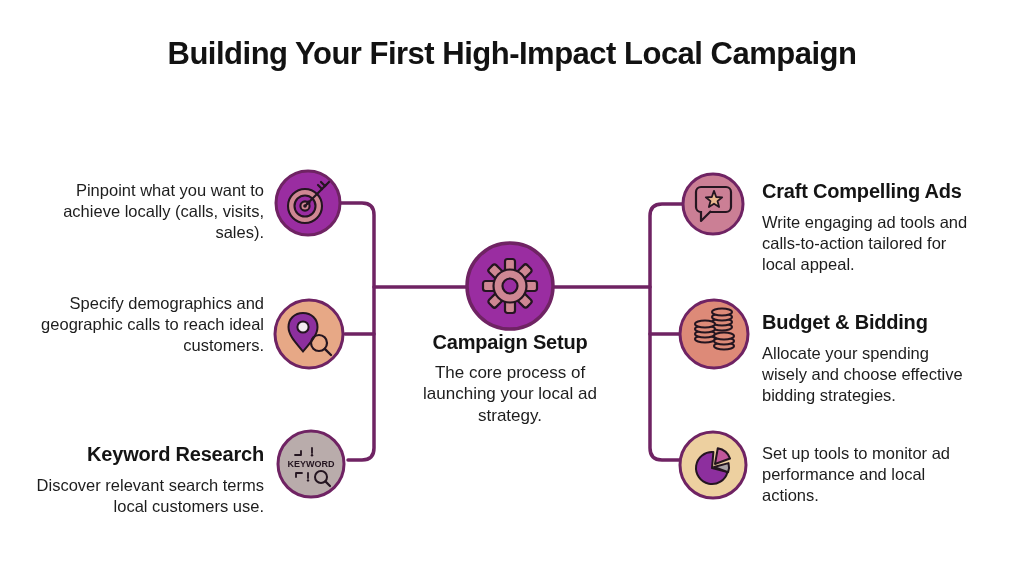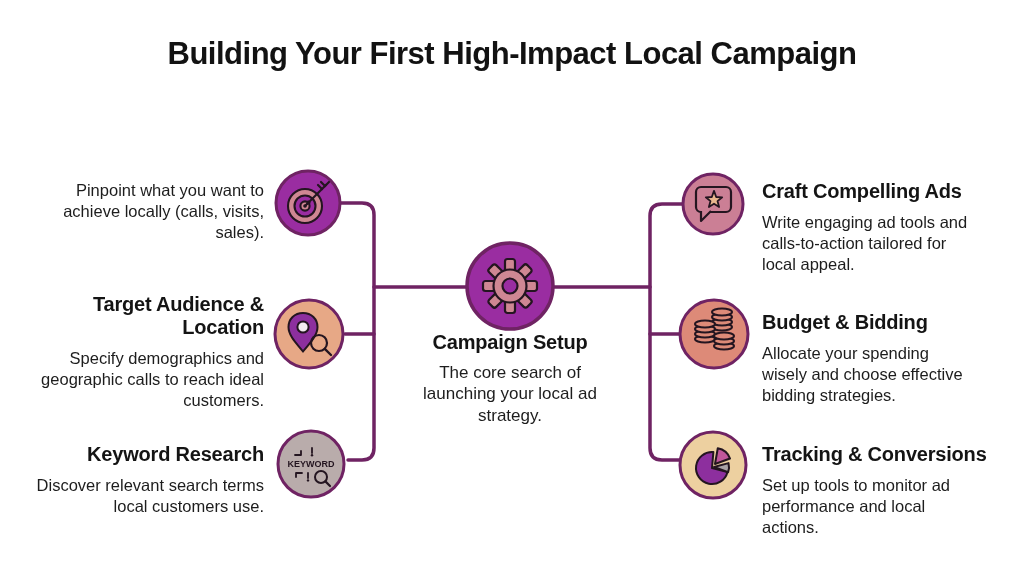--- a/index.html
+++ b/index.html
@@ -146,45 +146,43 @@
     <svg width="70" height="70" viewBox="-35 -35 70 70">
       <circle r="33" fill="var(--tan)" stroke="var(--border-purple)" stroke-width="3"></circle>
       <path d="M -1 3 L 14.45 7.14 A 16 16 0 1 1 0.39 -12.94 Z" fill="var(--pin-purple)" stroke="var(--ink)" stroke-width="2" stroke-linejoin="round"></path>
       <path d="M 2 -1 L 4.78 -16.76 A 16 16 0 0 1 17.03 -6.47 Z" fill="var(--pie-pink)" stroke="var(--ink)" stroke-width="2" stroke-linejoin="round"></path>
       <path d="M 1 2 L 15.49 -1.88 A 15 15 0 0 1 15.1 7.13 Z" fill="var(--pie-gray)" stroke="var(--ink)" stroke-width="2" stroke-linejoin="round"></path>
     </svg>
   </div>
 
   <div class="tblock center-block" style="left:404px; top:331px; width:212px;">
     <h2>Campaign Setup</h2>
-    <p>The core search of launching your local ad strategy.</p>
+    <p>The core process of launching your local ad strategy.</p>
   </div>
 
   <div class="tblock left-col" style="left:32px; top:180px; width:232px;">
     <p>Pinpoint what you want to achieve locally (calls, visits, sales).</p>
   </div>
 
   <div class="tblock left-col" style="left:32px; top:293px; width:232px;">
-    <h2>Target Audience &amp; Location</h2>
     <p>Specify demographics and geographic calls to reach ideal customers.</p>
   </div>
 
   <div class="tblock left-col" style="left:32px; top:443px; width:232px;">
     <h2>Keyword Research</h2>
     <p>Discover relevant search terms local customers use.</p>
   </div>
 
   <div class="tblock right-col" style="left:762px; top:180px; width:250px;">
     <h2>Craft Compelling Ads</h2>
     <p>Write engaging ad tools and calls-to-action tailored for local appeal.</p>
   </div>
 
   <div class="tblock right-col" style="left:762px; top:311px; width:250px;">
     <h2>Budget &amp; Bidding</h2>
     <p>Allocate your spending wisely and choose effective bidding strategies.</p>
   </div>
 
   <div class="tblock right-col" style="left:762px; top:443px; width:250px;">
-    <h2>Tracking &amp; Conversions</h2>
     <p>Set up tools to monitor ad performance and local actions.</p>
   </div>
 
 </div>
 
 </body></html>

